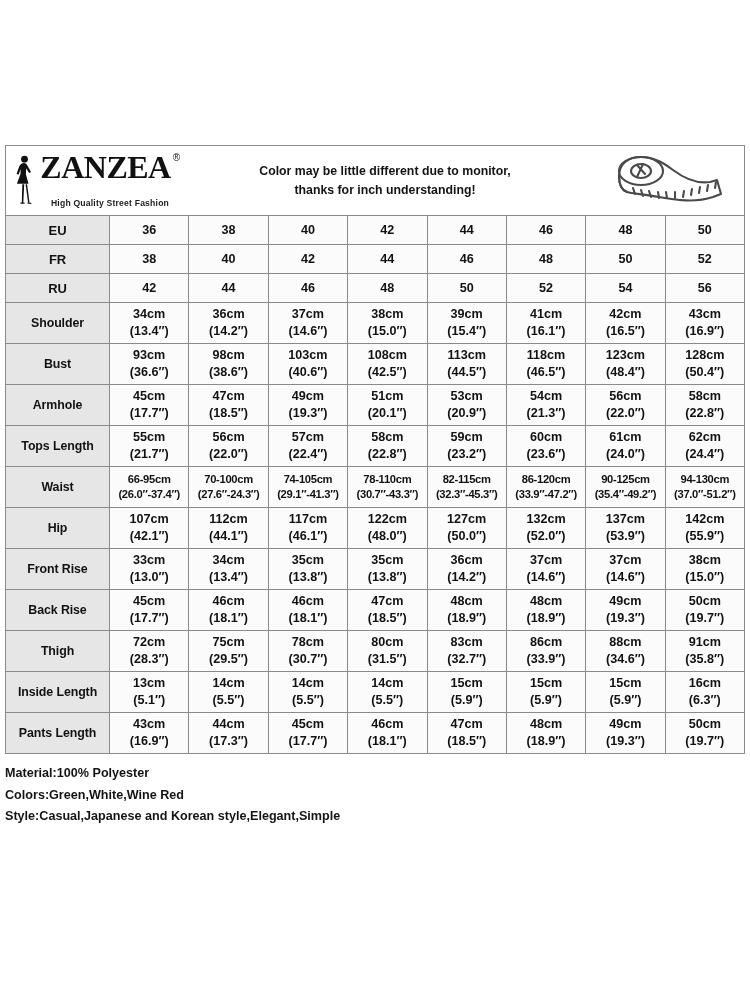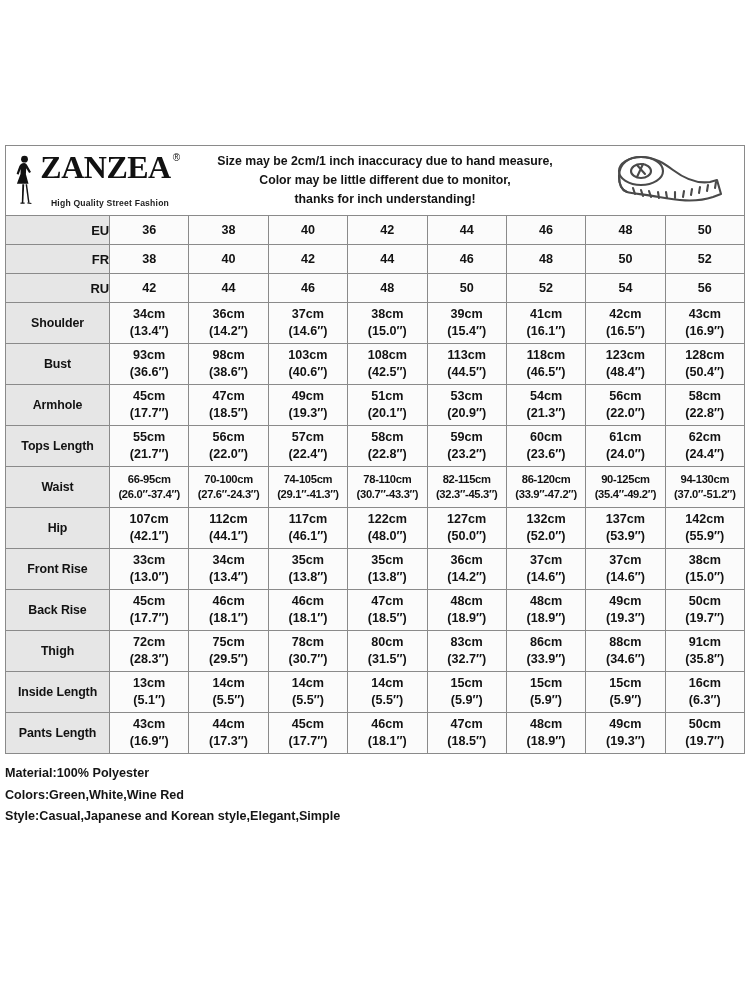--- a/index.html
+++ b/index.html
@@ -134,21 +134,21 @@
   .hdr-cell {
     height: 38px;
     font-size: 13.5px;
     line-height: 1.22;
     background: #ebebeb;
   }
   .hdr-cell.size-label { font-size: 12.6px; }
 
   
   .simple-row td { height: 26px; font-size: 13px; background: #ebebeb; }
-  .simple-row td.rowlabel { font-size: 13px; text-align: right; }
+  .simple-row td.rowlabel { font-size: 13px; }
 
   
   .meas-row td { height: 38px; }
   td.rowlabel {
     background: #e6e6e6;
     font-size: 12.4px;
     letter-spacing: -0.1px;
   }
   td.datacell {
     background: #fbfbfb;
@@ -199,21 +199,20 @@
         <span class="logo-words">
           <span class="logo-wordmark">
             <span>ZANZEA</span><sup class="logo-reg">®</sup>
           </span>
           <span class="logo-tagline">High Quality Street Fashion</span>
         </span>
       </div>
     </div>
 
     <div class="notice-block">
-      <div class="notice-line">Size may be 2cm/1 inch inaccuracy due to hand measure,</div>
       <div class="notice-line">Color may be little different due to monitor,</div>
       <div class="notice-line">thanks for inch understanding!</div>
     </div>
 
     <div class="tape-block">
       <span>
         <svg width="120" height="58" viewBox="0 0 120 58" aria-hidden="true">
           <g fill="none" stroke="#4a4a4a" stroke-width="2.1" stroke-linejoin="round" stroke-linecap="round">
             <path d="M10 26 C10 13 20 7 32 7 C46 7 56 14 64 20 C76 29 88 34 101 32 L108 30 L112 44 L104 47 C86 53 66 50 50 47 C36 44 24 44 18 42 C12 40 10 34 10 26 Z"></path>
             <path d="M18 42 C12 40 10 34 10 26"></path>

